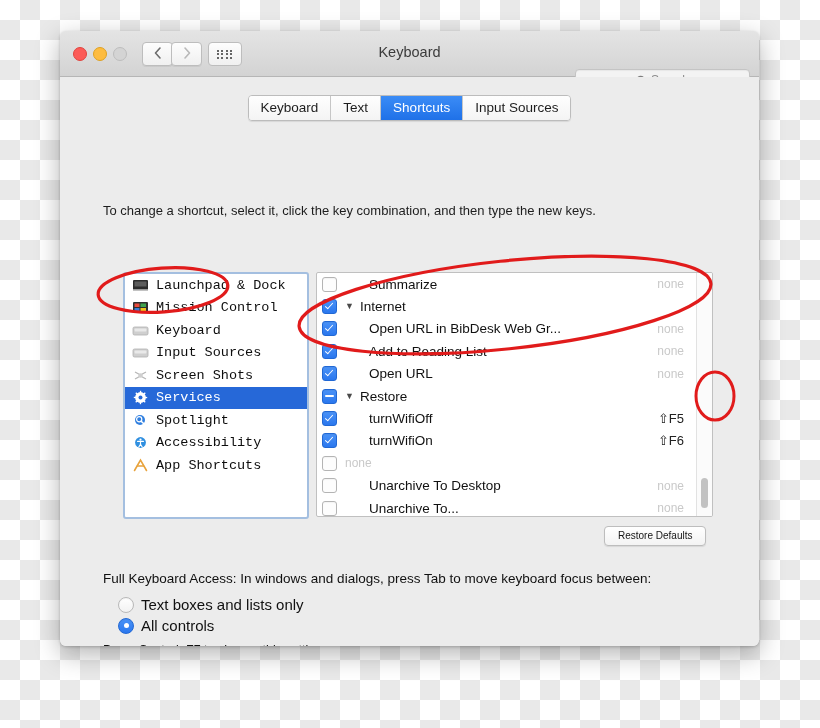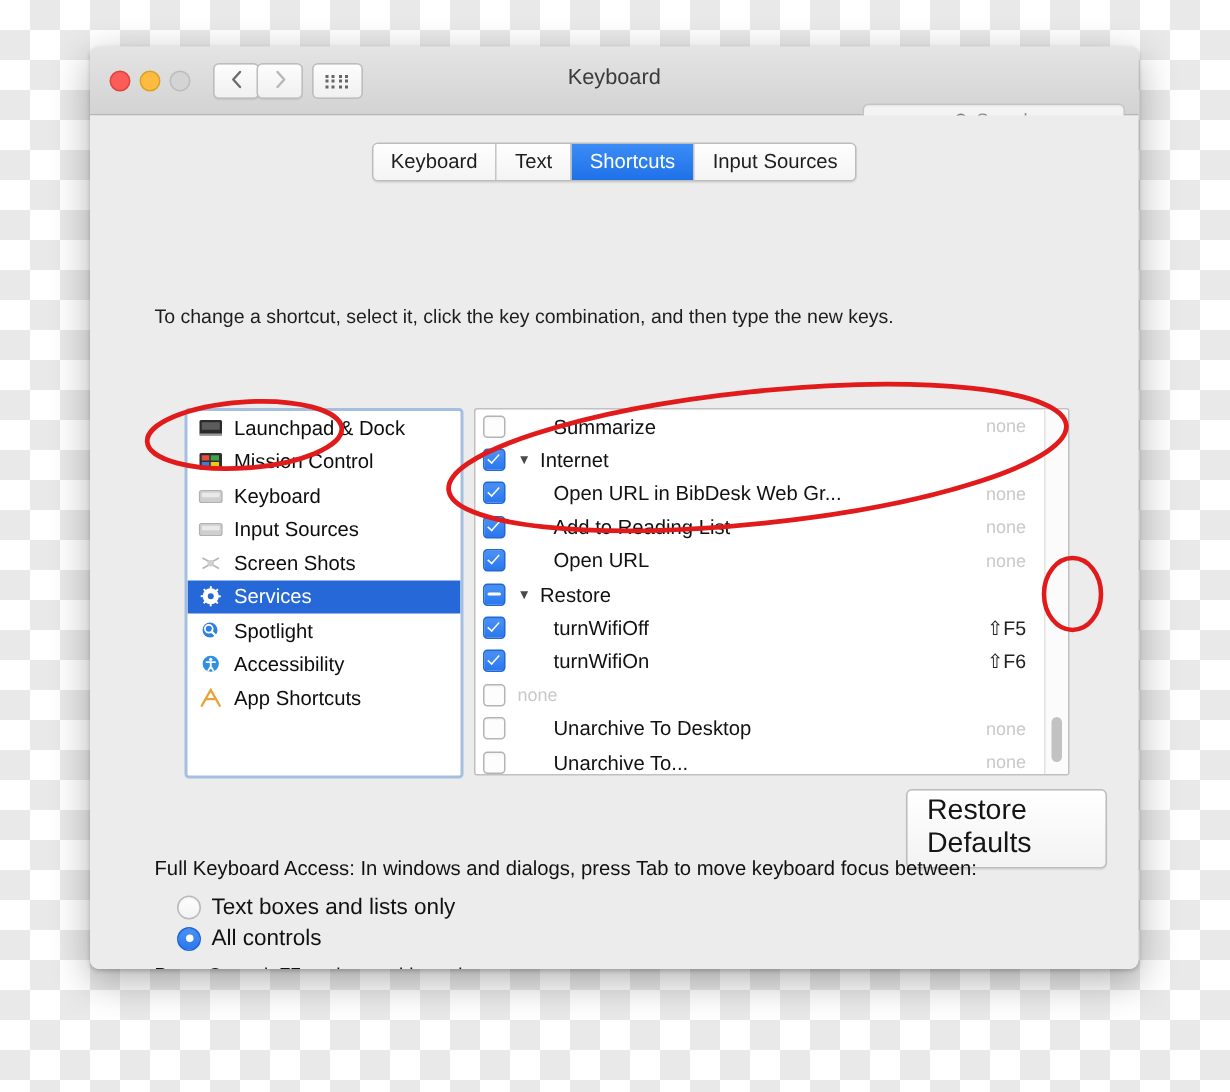--- a/index.html
+++ b/index.html
@@ -173,20 +173,21 @@
   #source-list {
     position: absolute;
     left: 42px;
     top: 142px;
     width: 182px;
     height: 243px;
     background: #ffffff;
     border: 2px solid #a4bfe0;
     border-radius: 3px;
     overflow: hidden;
+    font-family: Liberation Mono, monospace;
   }
   .src-row {
     display: flex;
     align-items: center;
     height: 22.5px;
     padding-left: 7px;
     font-size: 13.5px;
     color: #0d0d0d;
   }
   .src-row.selected { background: #2668d8; color: #ffffff; }
@@ -286,21 +287,21 @@
     border-radius: 4px;
     background: #c2c2c2;
   }
 
   
   #restore-btn {
     position: absolute;
     left: 523px;
     top: 396px;
     padding: 3px 13px 4px;
-    font-size: 19px;
+    font-size: 10px;
     color: #151515;
     background: linear-gradient(#ffffff, #f3f3f3);
     border: 1px solid #bdbdbd;
     border-radius: 4px;
     box-shadow: 0 1px 1px rgba(0,0,0,0.09);
   }
 
   #fka-label {
     position: absolute;
     left: 22px;

